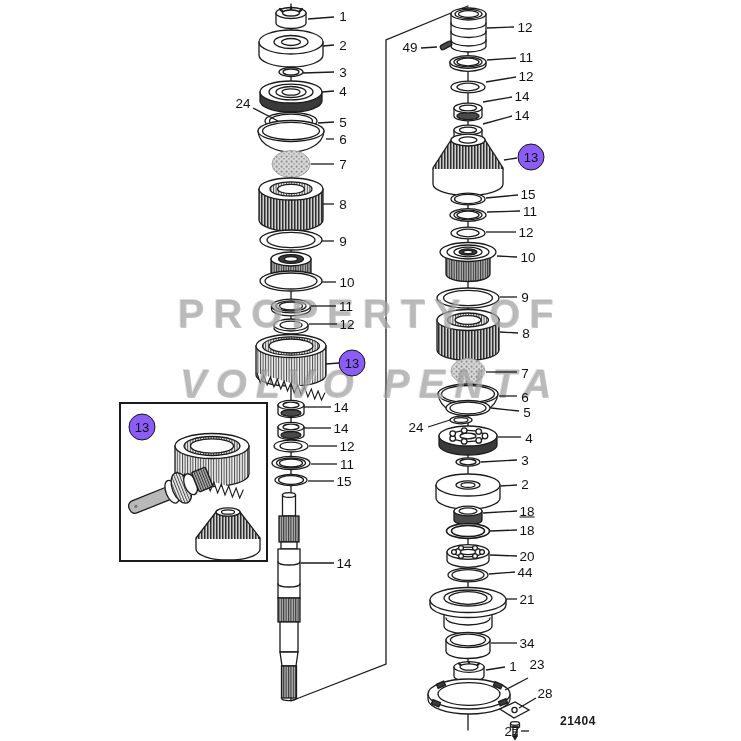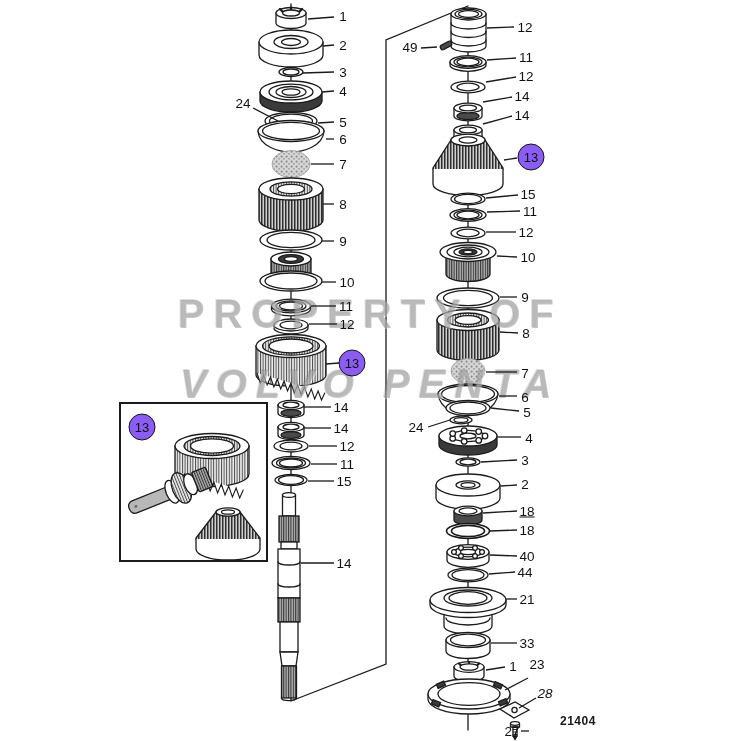--- a/index.html
+++ b/index.html
@@ -510,26 +510,26 @@
       <span class="callout" style="left: 526px; top: 333px;">8</span>
       <span class="callout" style="left: 525px; top: 373px;">7</span>
       <span class="callout" style="left: 525px; top: 397px;">6</span>
       <span class="callout" style="left: 527px; top: 412px;">5</span>
       <span class="callout" style="left: 416px; top: 427px;">24</span>
       <span class="callout" style="left: 529px; top: 438px;">4</span>
       <span class="callout" style="left: 525px; top: 460px;">3</span>
       <span class="callout" style="left: 525px; top: 484px;">2</span>
       <span class="callout" style="left: 527px; top: 511px; text-decoration: underline;">18</span>
       <span class="callout" style="left: 527px; top: 530px;">18</span>
-      <span class="callout" style="left: 527px; top: 556px;">40</span>
+      <span class="callout" style="left: 527px; top: 556px;">20</span>
       <span class="callout" style="left: 525px; top: 572px;">44</span>
       <span class="callout" style="left: 527px; top: 599px;">21</span>
-      <span class="callout" style="left: 527px; top: 643px;">33</span>
+      <span class="callout" style="left: 527px; top: 643px;">34</span>
       <span class="callout" style="left: 513px; top: 666px;">1</span>
       <span class="callout" style="left: 537px; top: 664px;">23</span>
-      <span class="callout" style="left: 545px; top: 693px; font-style: italic;">28</span>
+      <span class="callout" style="left: 545px; top: 693px;">28</span>
       <span class="callout" style="left: 512px; top: 731px;">27</span>
       <span class="callout circled" style="left: 142px; top: 427px;">13</span>
     </div>
 
 <span id="figure-number">21404</span>
 
 </div>
 
 </body></html>

